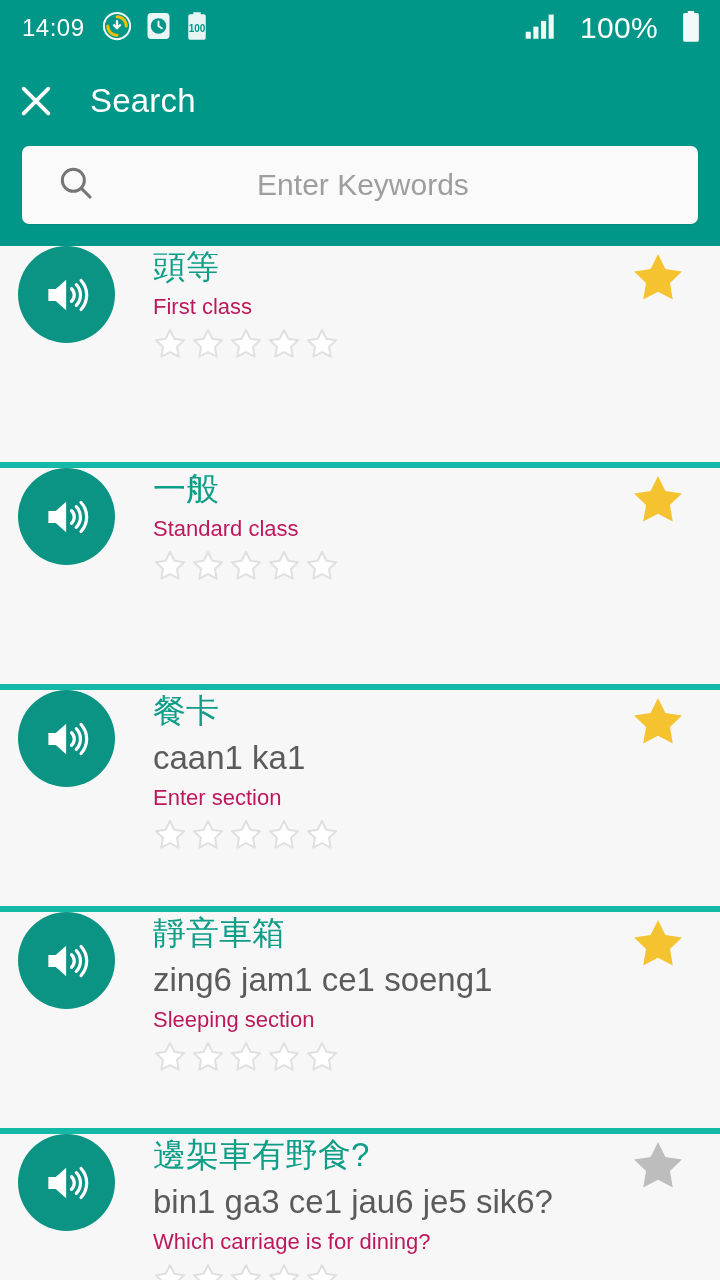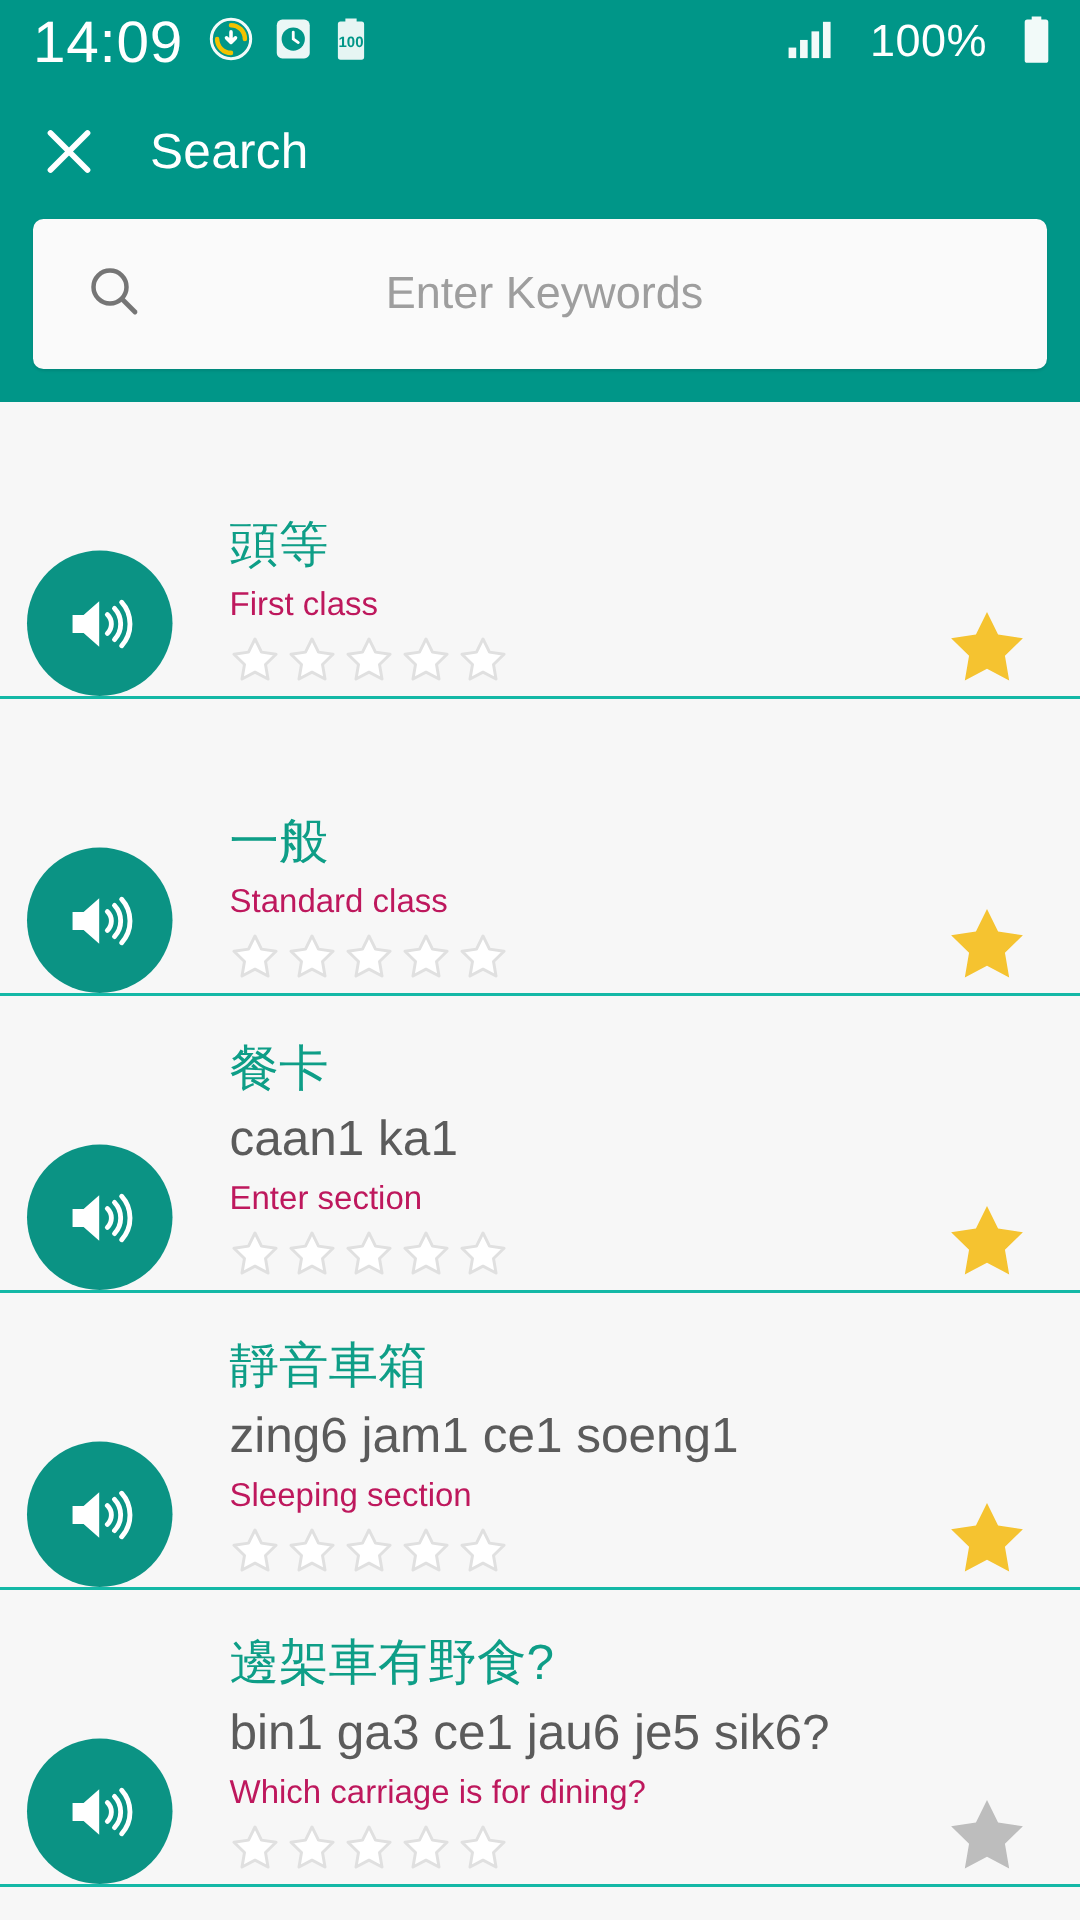--- a/index.html
+++ b/index.html
@@ -27,21 +27,21 @@
     position: relative;
     height: 56px;
     background: #009688;
     display: flex;
     align-items: center;
     padding: 0 18px 0 22px;
     box-sizing: border-box;
   }
   .sb-clock {
     color: #ffffff;
-    font-size: 39px;
+    font-size: 24px;
     letter-spacing: 0.5px;
     line-height: 1;
     font-weight: 400;
     text-align: right;
   }
   .sb-left-icons {
     display: flex;
     align-items: flex-end;
     gap: 13px;
     margin-left: 17px;
@@ -60,21 +60,21 @@
   }
   .icon-sync, .icon-alarm, .icon-batt-small,
   .icon-signal, .icon-batt { display: block; }
 
   
   .appbar {
     background: #009688;
     height: 90px;
     display: flex;
     align-items: center;
-    padding-left: 20px;
+    padding-left: 10px;
     box-sizing: border-box;
   }
   .close-btn {
     width: 52px;
     height: 52px;
     display: flex;
     align-items: center;
     justify-content: center;
     cursor: pointer;
   }
@@ -84,21 +84,21 @@
     margin-left: 28px;
     letter-spacing: 0.2px;
   }
 
   
   .searchwrap {
     background: #009688;
     padding: 0 22px 22px 22px;
   }
   .searchbox {
-    height: 100px;
+    height: 78px;
     background: #fafafa;
     border-radius: 7px;
     display: flex;
     align-items: center;
     padding: 0 34px;
     box-sizing: border-box;
     box-shadow: 0 1px 2px rgba(0,0,0,0.10);
   }
   .search-input {
     flex: 1;
@@ -113,25 +113,25 @@
   }
   .search-input::placeholder { color: #9e9e9e; opacity: 1; }
 
   
   .list {
     background: #f7f7f7;
   }
   .row {
     position: relative;
     display: flex;
-    align-items: flex-end;
-    height: 198px;
+    align-items: flex-start;
+    height: 222px;
     padding: 0 30px 0 18px;
     box-sizing: border-box;
-    border-bottom: 2px solid #14b8a6;
+    border-bottom: 6px solid #14b8a6;
     background: #f7f7f7;
   }
   .speaker {
     flex: 0 0 auto;
     width: 97px;
     height: 97px;
     border-radius: 50%;
     background: #0b9384;
     display: flex;
     align-items: center;

